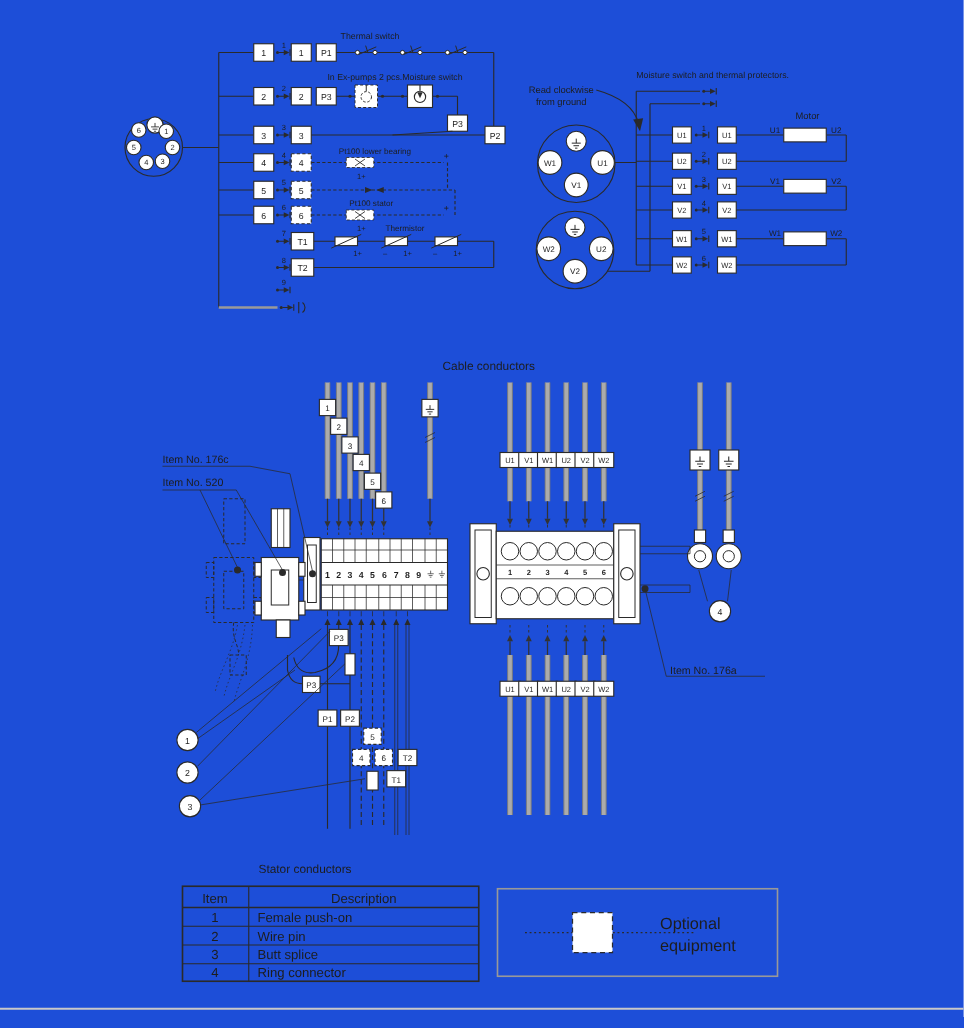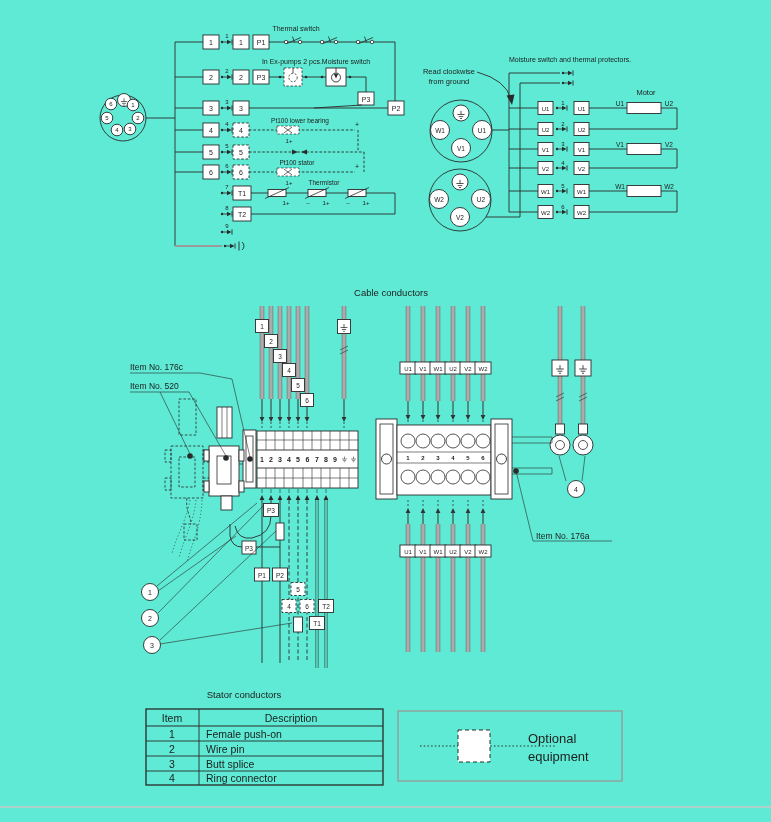--- a/index.html
+++ b/index.html
@@ -1,16 +1,16 @@
 <!DOCTYPE html>
 <html><head>
 <meta charset="utf-8">
 <style>
   html,body{margin:0;padding:0;background:#fff;}
-  #wrap{width:771px;height:822px;background:#5eead4;position:relative;font-family:"Liberation Sans",sans-serif;}
+  #wrap{width:771px;height:822px;background:#1d4ed8;position:relative;font-family:"Liberation Sans",sans-serif;}
   svg{display:block;}
   svg text{font-family:"Liberation Sans",sans-serif;fill:#1d1d1d;font-size:6.5px;text-anchor:middle;}
   .t6{font-size:6px}.t65{font-size:6.5px}.t7{font-size:7px}.t75{font-size:7.5px}
   .t8{font-size:8.5px}.t9{font-size:9.5px}.t10{font-size:10.5px}.t13{font-size:13px}
   .as{text-anchor:start}.bold{font-weight:bold}
   .ln{fill:none;stroke:#2a2a2a;stroke-width:0.9}
   .lt{fill:none;stroke:#2a2a2a;stroke-width:0.6}
   .bx{fill:#fff;stroke:#2a2a2a;stroke-width:0.9}
   .nf{fill:none;stroke:#2a2a2a;stroke-width:0.8}
   .dsh{stroke-dasharray:2.6,1.8}

